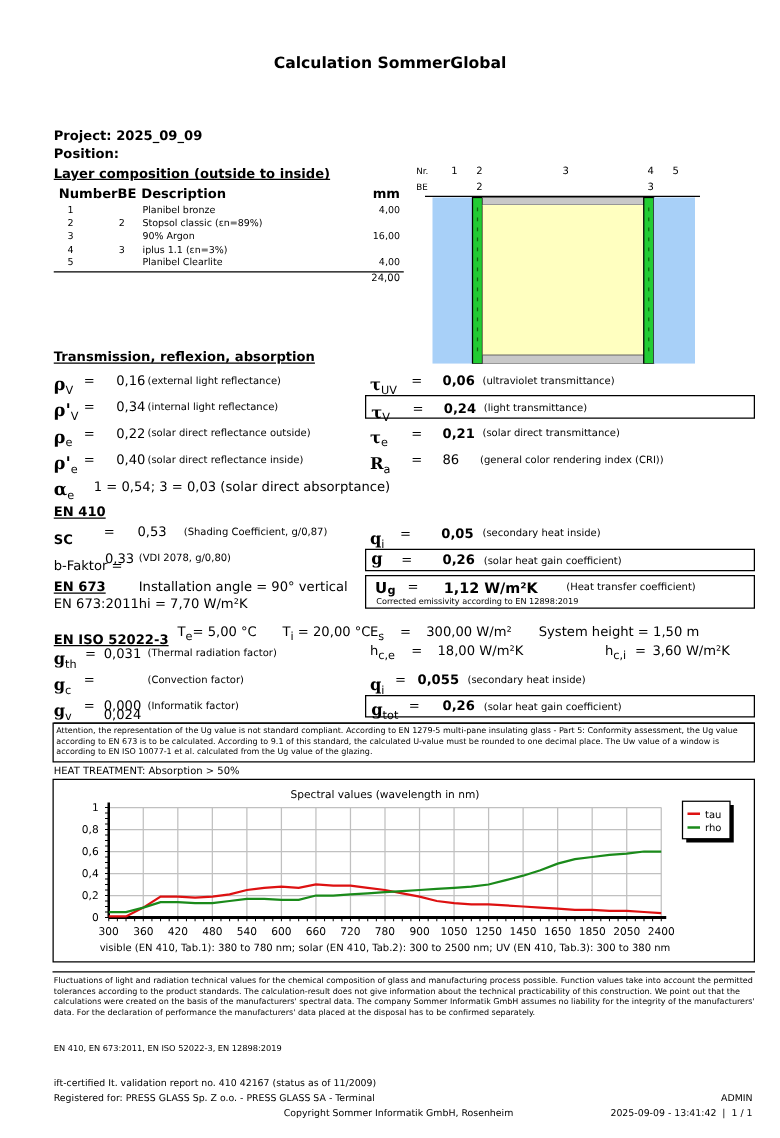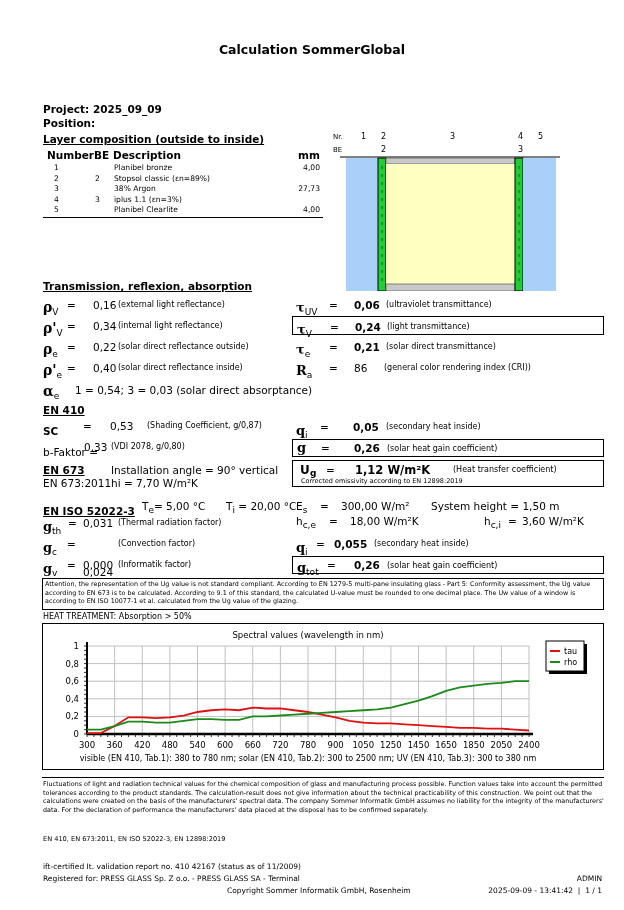--- a/index.html
+++ b/index.html
@@ -42,37 +42,38 @@
       </div>
       <div style="position: relative; height: 10.5px; font-size: 7.6px;">
         <span class="abs" style="left:11px;">2</span>
         <span class="abs" style="left:52px;">2</span>
         <span class="abs" style="left:71px;">Stopsol classic (εn=89%)</span>
         <span class="abs" style="right:3px;"></span>
       </div>
       <div style="position: relative; height: 10.5px; font-size: 7.6px;">
         <span class="abs" style="left:11px;">3</span>
         <span class="abs" style="left:52px;"></span>
-        <span class="abs" style="left:71px;">38% Argon</span>
-        <span class="abs" style="right:3px;">27,73</span>
+        <span class="abs" style="left:71px;">90% Argon</span>
+        <span class="abs" style="right:3px;">16,00</span>
       </div>
       <div style="position: relative; height: 10.5px; font-size: 7.6px;">
         <span class="abs" style="left:11px;">4</span>
         <span class="abs" style="left:52px;">3</span>
         <span class="abs" style="left:71px;">iplus 1.1 (εn=3%)</span>
         <span class="abs" style="right:3px;"></span>
       </div>
       <div style="position: relative; height: 10.5px; font-size: 7.6px;">
         <span class="abs" style="left:11px;">5</span>
         <span class="abs" style="left:52px;"></span>
         <span class="abs" style="left:71px;">Planibel Clearlite</span>
         <span class="abs" style="right:3px;">4,00</span>
       </div>
     </div>
   <div class="hrule" style="margin-top:1px;"></div>
+  <div class="s8" style="text-align:right;padding-right:3px;height:11px;">24,00</div>
 </div>
 
 <div class="abs s7" style="left:333px;top:133px;">Nr.</div>
 <div class="abs s7" style="left:333px;top:146px;">BE</div>
 <div class="abs s8" style="left:361px;top:132px;">1</div>
 <div class="abs s8" style="left:381px;top:132px;">2</div>
 <div class="abs s8" style="left:450px;top:132px;">3</div>
 <div class="abs s8" style="left:518px;top:132px;">4</div>
 <div class="abs s8" style="left:538px;top:132px;">5</div>
 <div class="abs s8" style="left:381px;top:145px;">2</div>

